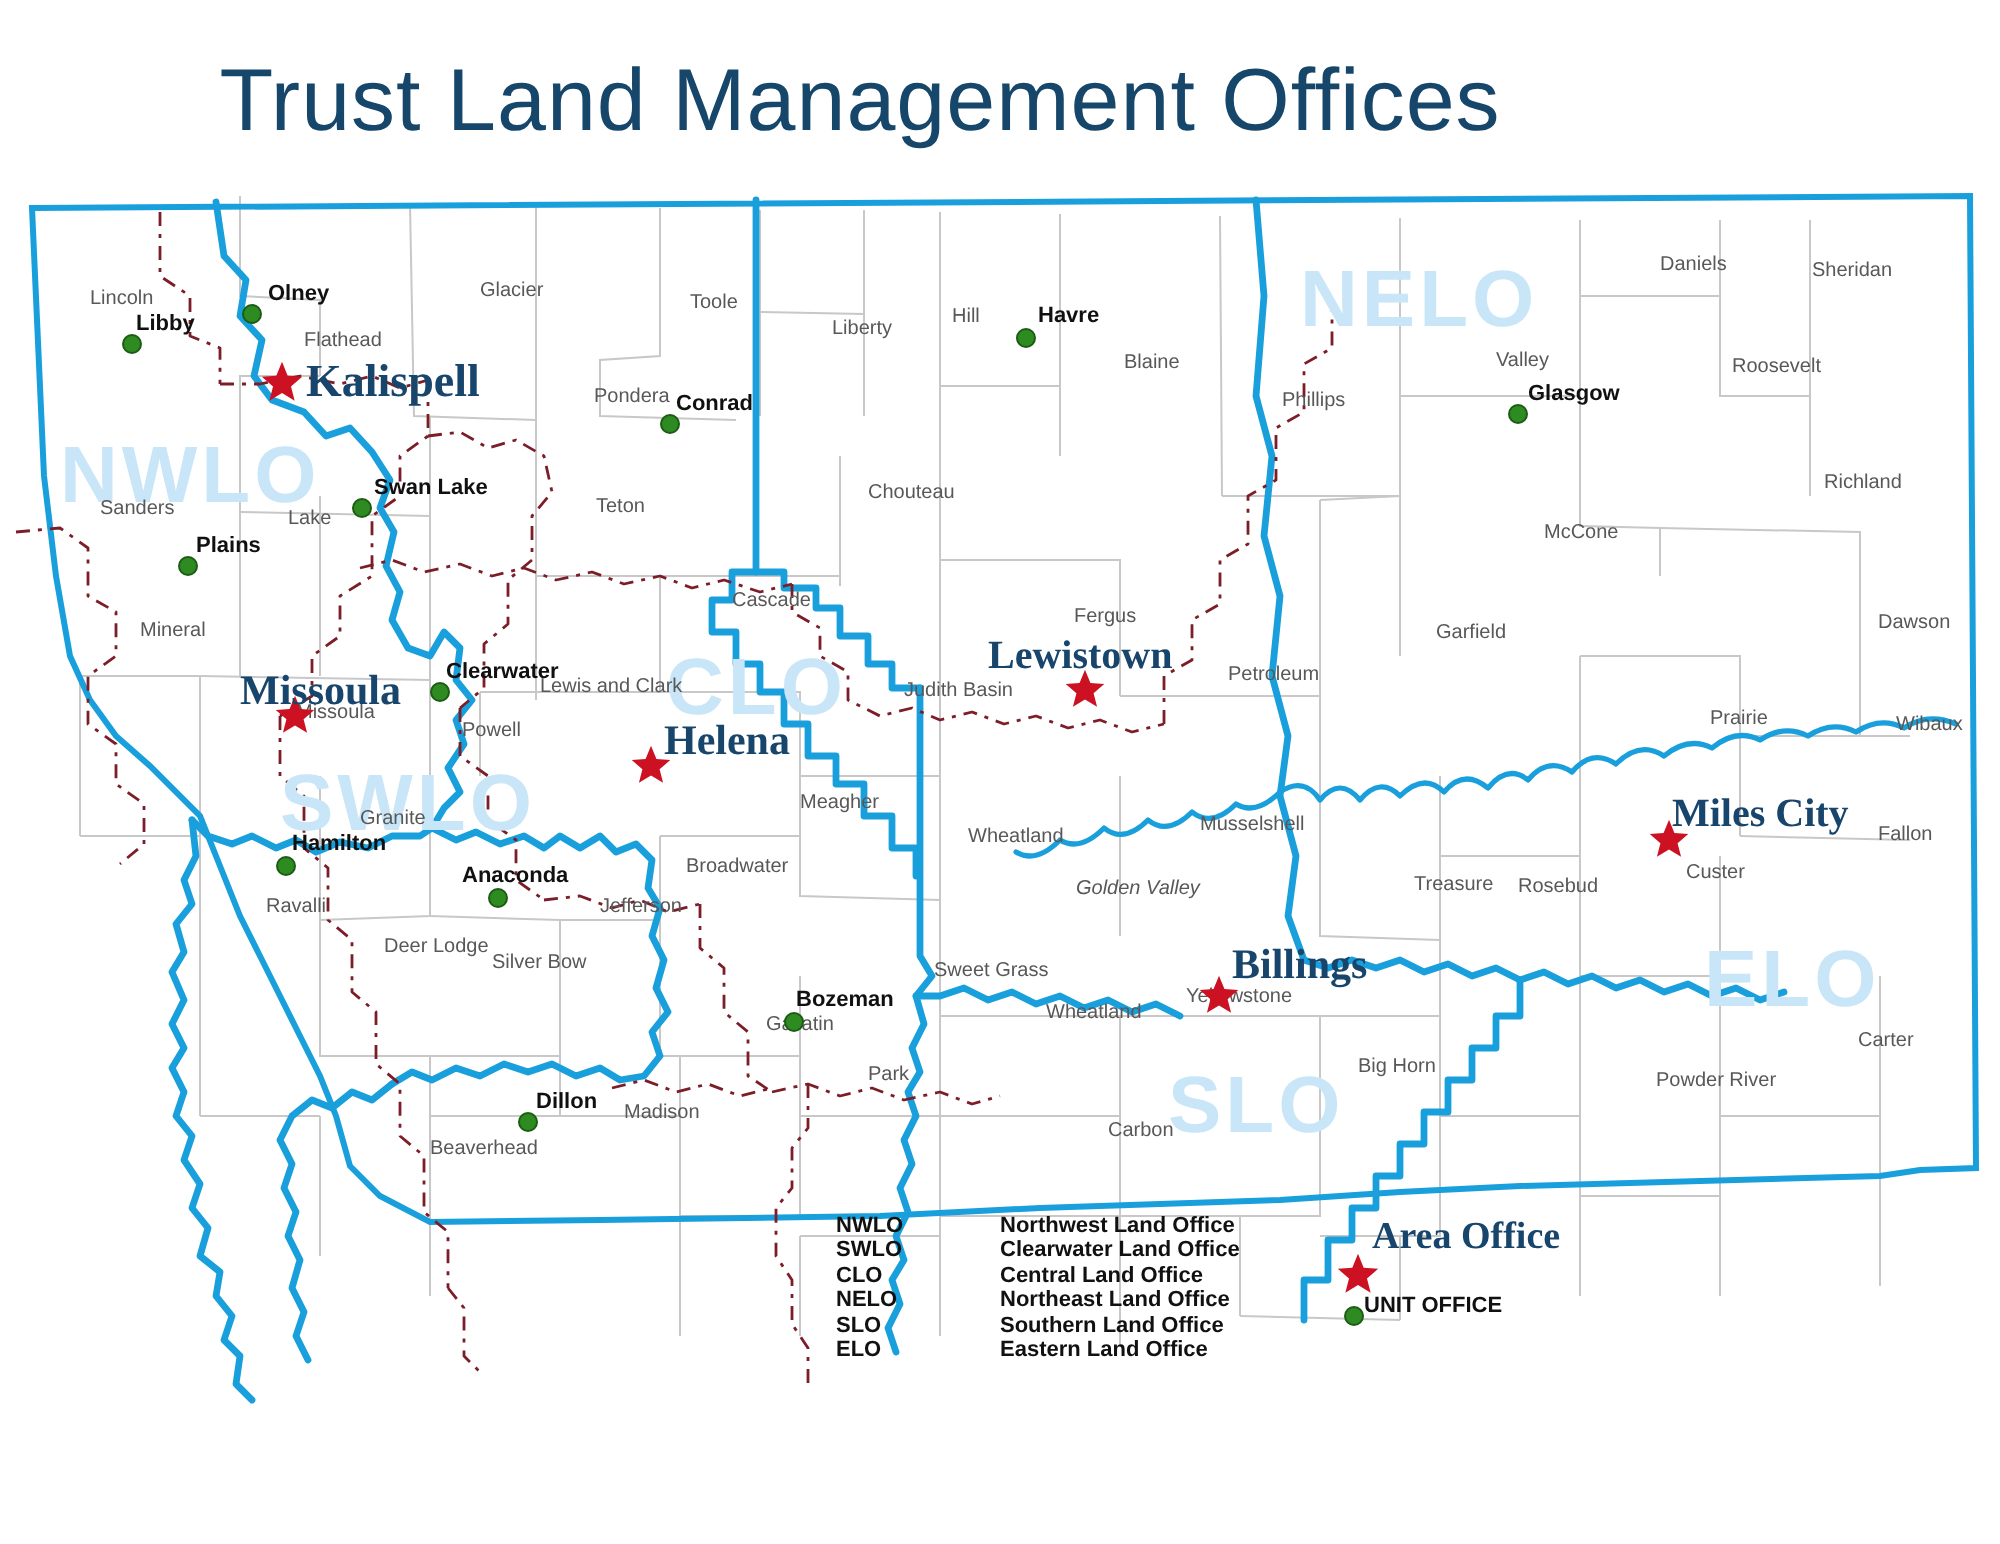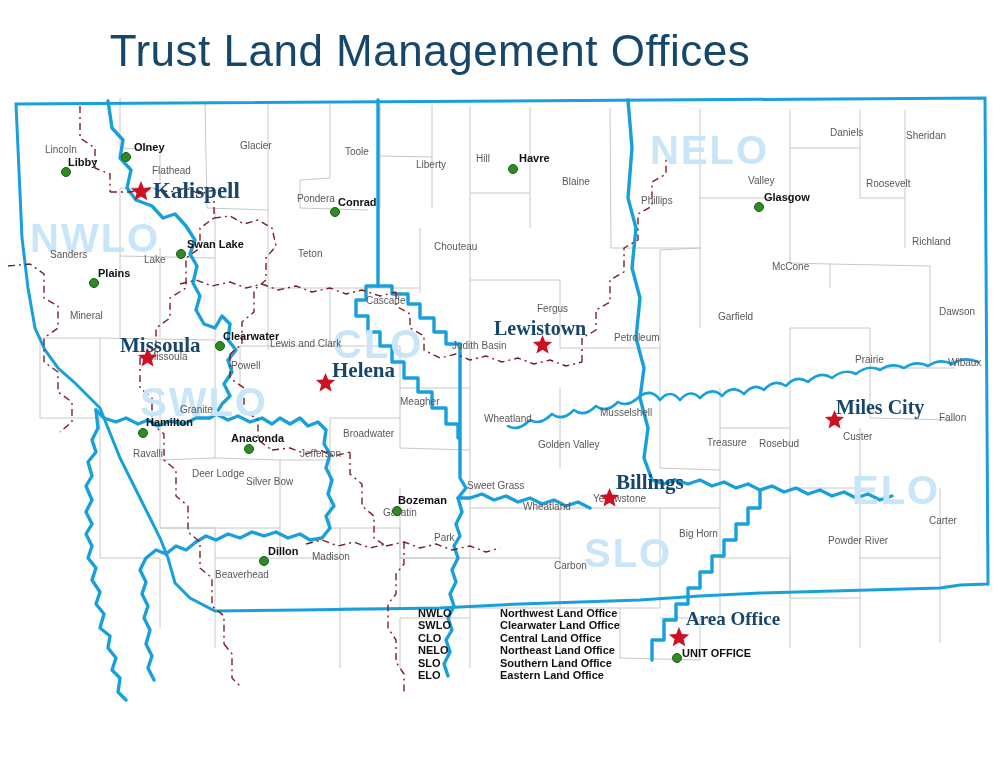--- a/index.html
+++ b/index.html
@@ -309,21 +309,21 @@
     <div class="county" style="left:180px;top:316px;">Granite</div>
     <div class="county" style="left:400px;top:308px;">Meagher</div>
     <div class="county" style="left:484px;top:325px;">Wheatland</div>
     <div class="county" style="left:600px;top:319px;">Musselshell</div>
     <div class="county" style="left:707px;top:349px;">Treasure</div>
     <div class="county" style="left:759px;top:350px;">Rosebud</div>
     <div class="county" style="left:843px;top:343px;">Custer</div>
     <div class="county" style="left:939px;top:324px;">Fallon</div>
     <div class="county" style="left:133px;top:360px;">Ravalli</div>
     <div class="county" style="left:343px;top:340px;">Broadwater</div>
-    <div class="county" style="left:538px;top:351px;">Golden Valley</div>
+    <div class="county" style="left:538px;top:351px;font-style:italic;">Golden Valley</div>
     <div class="county" style="left:300px;top:360px;">Jefferson</div>
     <div class="county" style="left:192px;top:380px;">Deer Lodge</div>
     <div class="county" style="left:246px;top:388px;">Silver Bow</div>
     <div class="county" style="left:467px;top:392px;">Sweet Grass</div>
     <div class="county" style="left:523px;top:413px;">Wheatland</div>
     <div class="county" style="left:593px;top:405px;">Yellowstone</div>
     <div class="county" style="left:679px;top:440px;">Big Horn</div>
     <div class="county" style="left:929px;top:427px;">Carter</div>
     <div class="county" style="left:828px;top:447px;">Powder River</div>
     <div class="county" style="left:383px;top:419px;">Gallatin</div>

